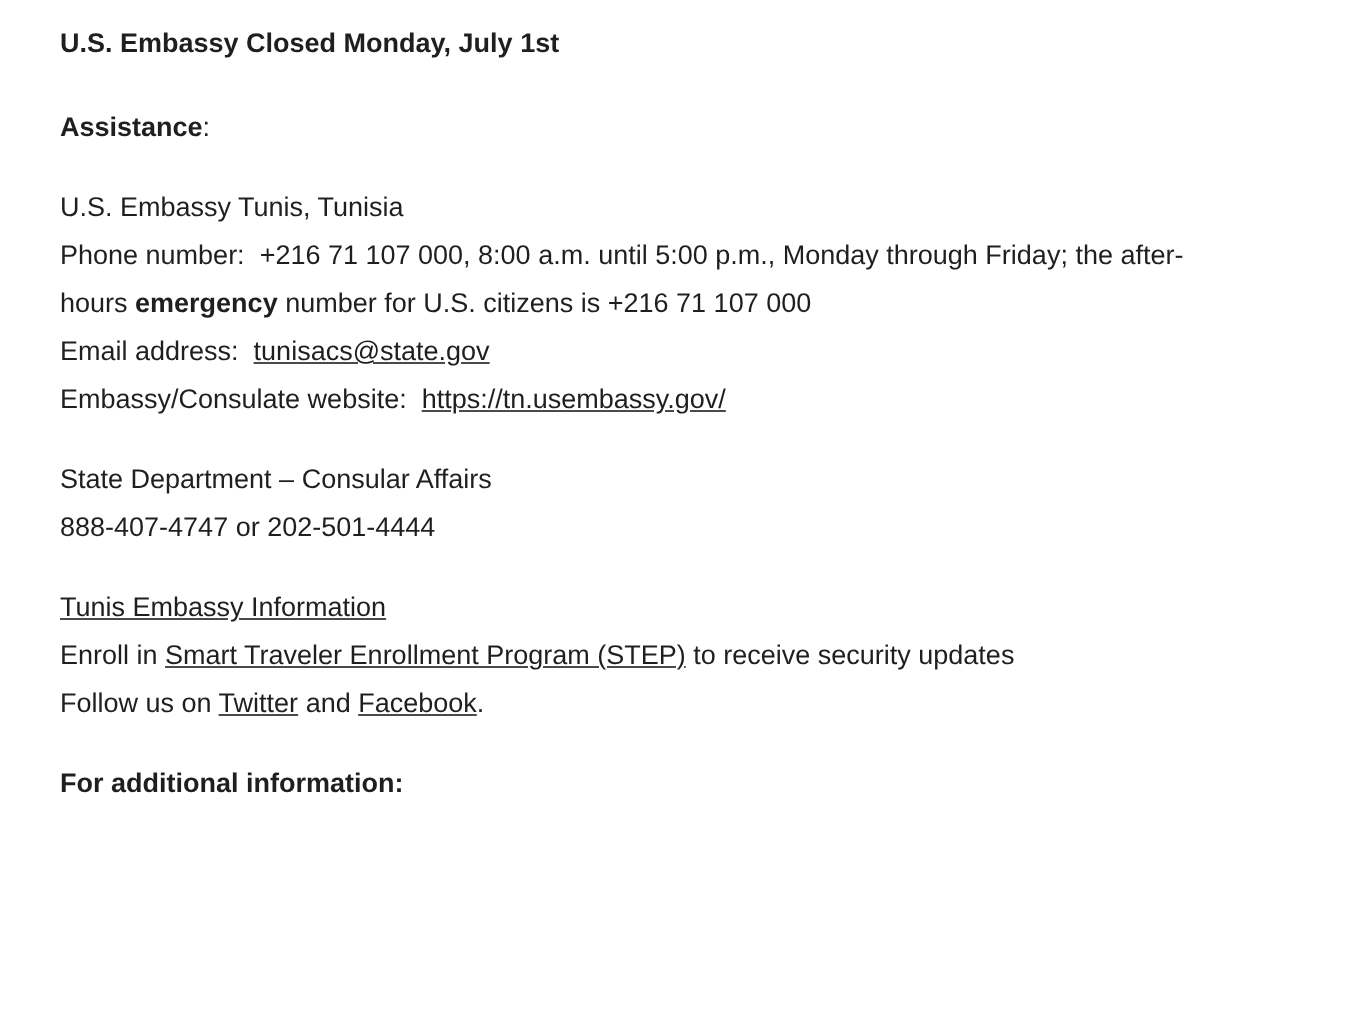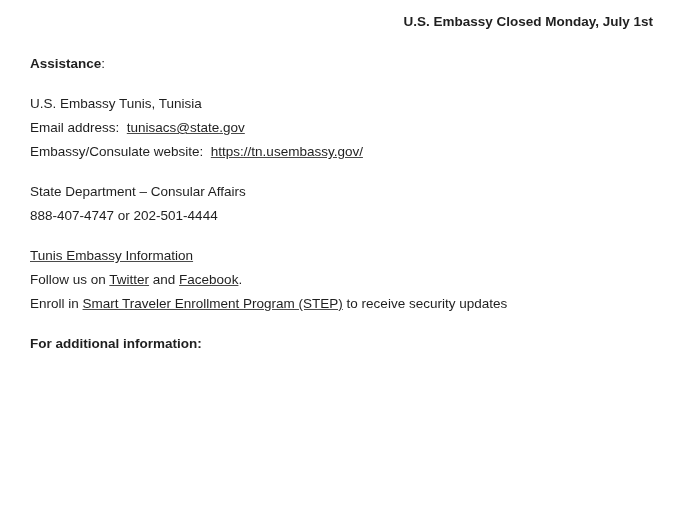--- a/index.html
+++ b/index.html
@@ -9,21 +9,21 @@
     background: #ffffff;
     color: #1f1f1f;
     font-family: "Liberation Sans", "DejaVu Sans", sans-serif;
     font-size: 13.5px;
     line-height: 24px;
     overflow: hidden;
   }
   .doc { padding: 10px 26px 0 30px; }
   .title {
     font-weight: 700;
-    text-align: right;
+    text-align: left;
     margin: 0 0 18px 0;
   }
   .block { margin: 0 0 16px 0; }
   .line { white-space: pre-wrap; }
   b { font-weight: 700; }
   .link {
     color: inherit;
     text-decoration: underline;
     text-decoration-color: #4a4a4a;
     cursor: pointer;
@@ -37,32 +37,34 @@
 
   <div class="title">U.S. Embassy Closed Monday, July 1st</div>
 
 
   <div class="block">
     <div class="line"><b>Assistance</b><span>:</span></div>
   </div>
 
   <div class="block">
     <div class="line">U.S. Embassy Tunis, Tunisia</div>
+    <div class="line"><span>Phone number:  +216 71 107 000, 8:00 a.m. until 5:00 p.m., Monday through Friday; the after-
+hours </span><b>emergency</b><span> number for U.S. citizens is +216 71 107 000</span></div>
     <div class="line"><span>Email address:  </span><a class="link">tunisacs@state.gov</a></div>
     <div class="line"><span>Embassy/Consulate website:  </span><a class="link">https://tn.usembassy.gov/</a></div>
   </div>
 
   <div class="block">
     <div class="line">State Department – Consular Affairs</div>
     <div class="line">888-407-4747 or 202-501-4444</div>
   </div>
 
   <div class="block">
     <div class="line"><a class="link">Tunis Embassy Information</a></div>
+    <div class="line"><span>Enroll in </span><a class="link">Smart Traveler Enrollment Program (STEP)</a><span> to receive security updates</span></div>
     <div class="line"><span>Follow us on </span><a class="link">Twitter</a><span> and </span><a class="link">Facebook</a><span>.</span></div>
-    <div class="line"><span>Enroll in </span><a class="link">Smart Traveler Enrollment Program (STEP)</a><span> to receive security updates</span></div>
   </div>
 
   <div class="block">
     <div class="line"><b>For additional information</b><b>:</b></div>
   </div>
 
 </div>
 
 </body></html>

